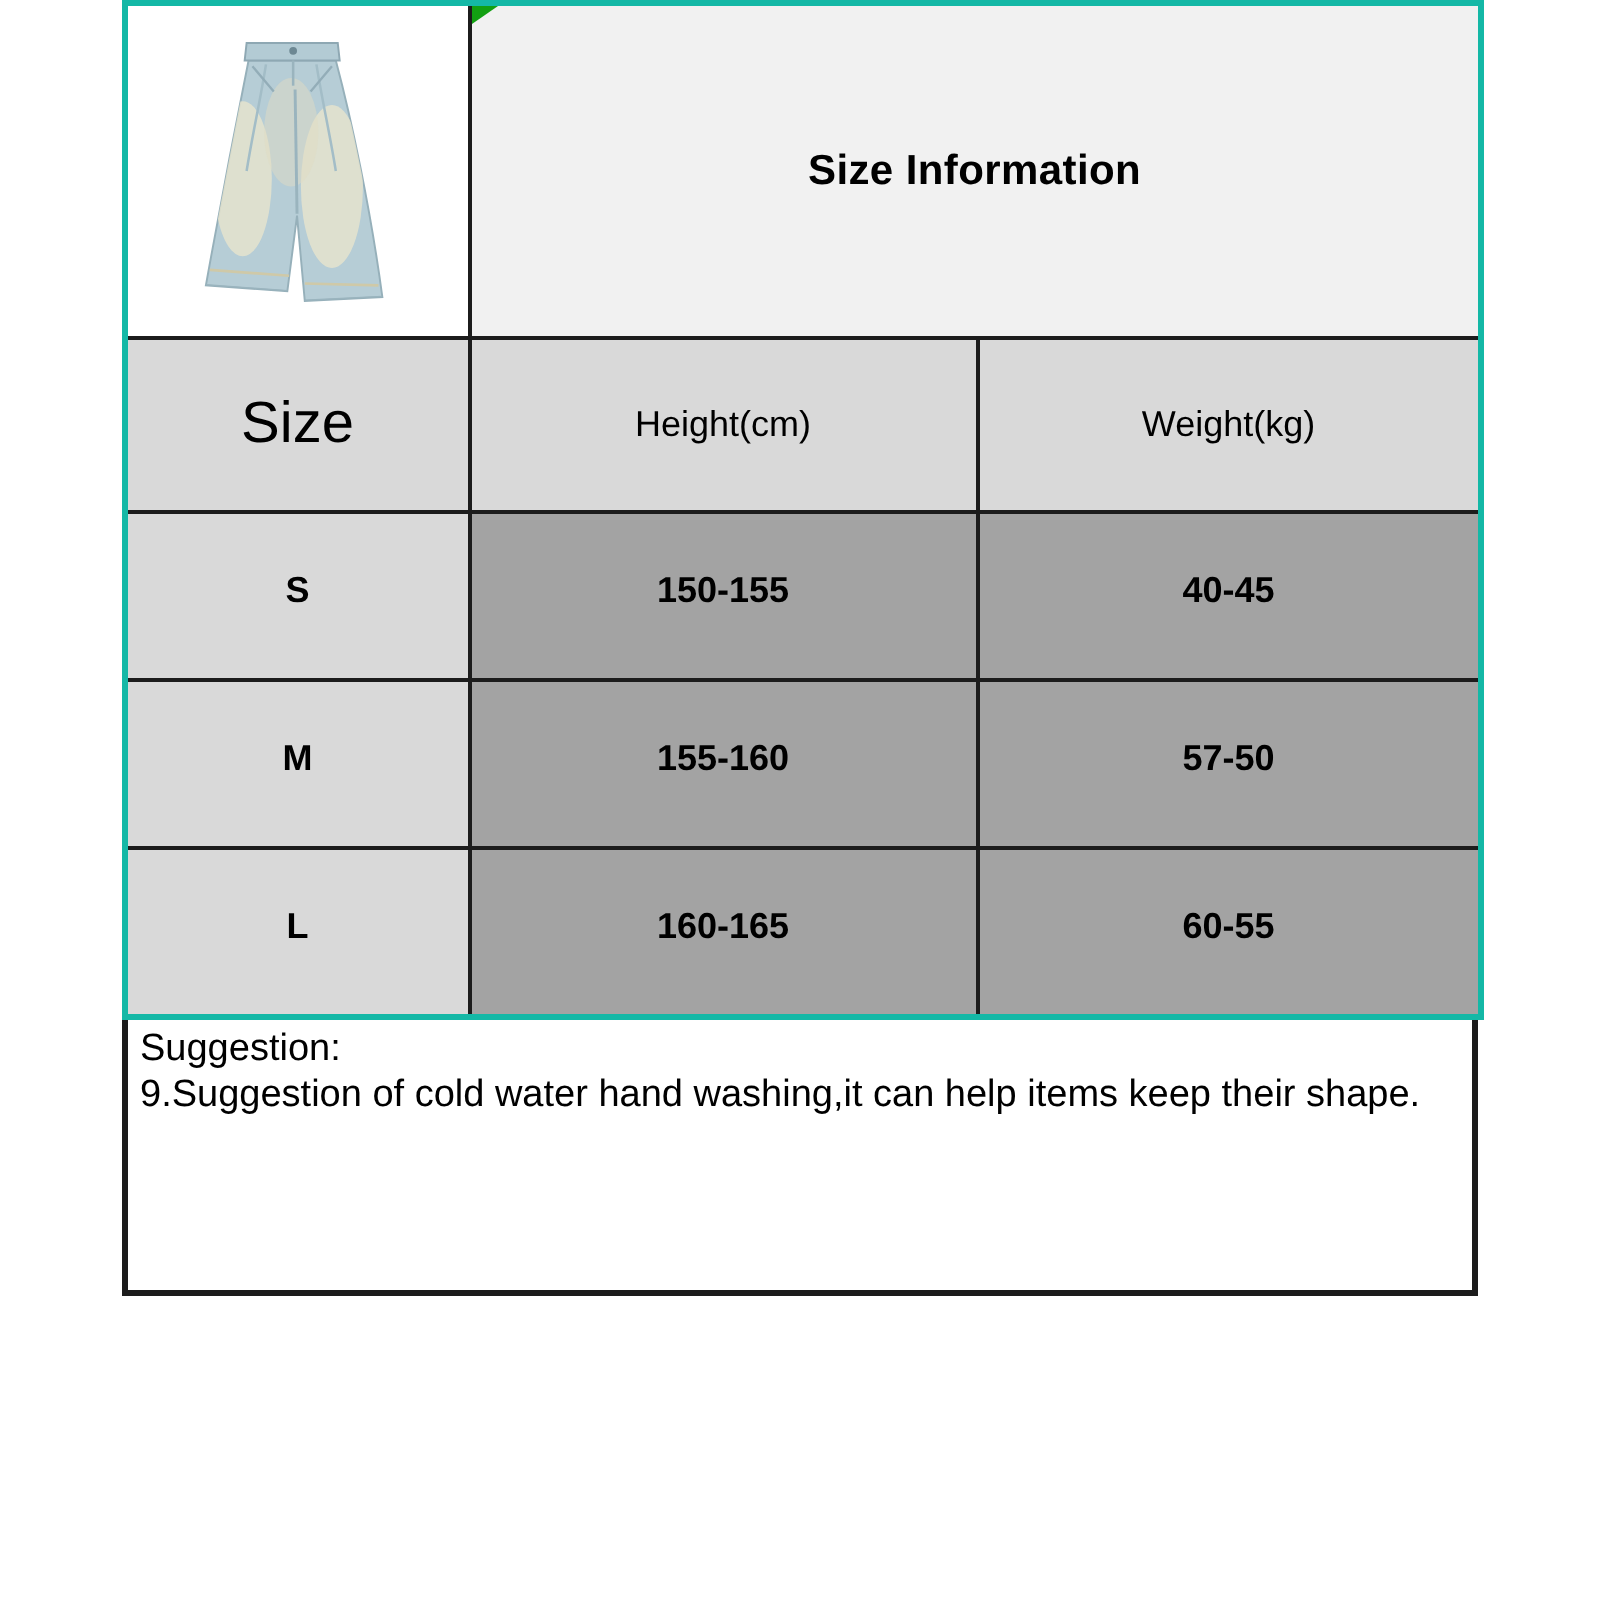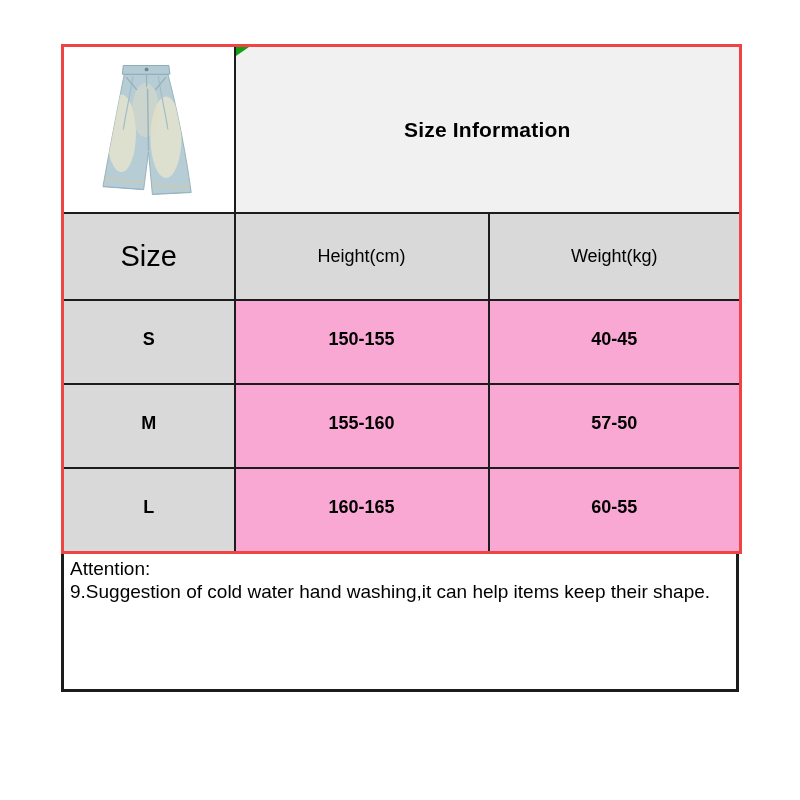--- a/index.html
+++ b/index.html
@@ -14,22 +14,21 @@
   }
   .sheet{
     position:absolute;
     left:61px;top:0;
     width:678px;
   }
   table.size-table{
     border-collapse:collapse;
     table-layout:fixed;
     width:100%;
-    border:3px solid #ef4444;
-    margin-top:44px;
+    border:3px solid #14b8a6;
   }
   table.size-table td{
     border:2px solid #1c1c1c;
     text-align:center;
     vertical-align:middle;
     padding:0;
     overflow:hidden;
   }
   td.image-cell{
     background:#ffffff;
@@ -54,21 +53,21 @@
     background:#d9d9d9;
     font-weight:normal;
     height:85px;
   }
   td.head-size{font-size:29px;}
   td.head-col{font-size:18px;}
   tbody.data-body td{
     height:77px;
     font-weight:bold;
     font-size:18px;
-    background:#f9a8d4;
+    background:#a3a3a3;
     padding-bottom:5px;
   }
   tbody.data-body td.col-size{
     background:#d9d9d9;
   }
   .attention{
     border:3px solid #1c1c1c;
     border-top:none;
     margin-top:0;
     height:132px;
@@ -154,18 +153,18 @@
             <td class="col-size">L</td>
             <td class="col-data">160-165</td>
             <td class="col-data">60-55</td>
           </tr>
 
 
         </tbody>
     </table>
 
     <div class="attention">
-      <div>Attention:</div>
+      <div>Suggestion:</div>
       <div>9.Suggestion of cold water hand washing,it can help items keep their shape.</div>
     </div>
 
   </div>
 </div>
 
 </body></html>

